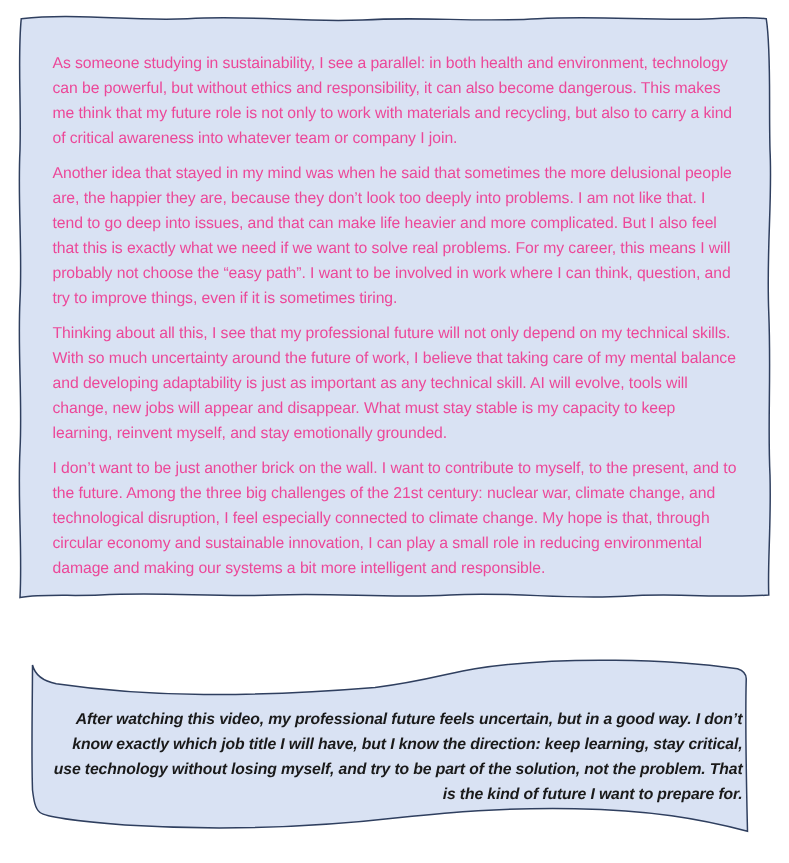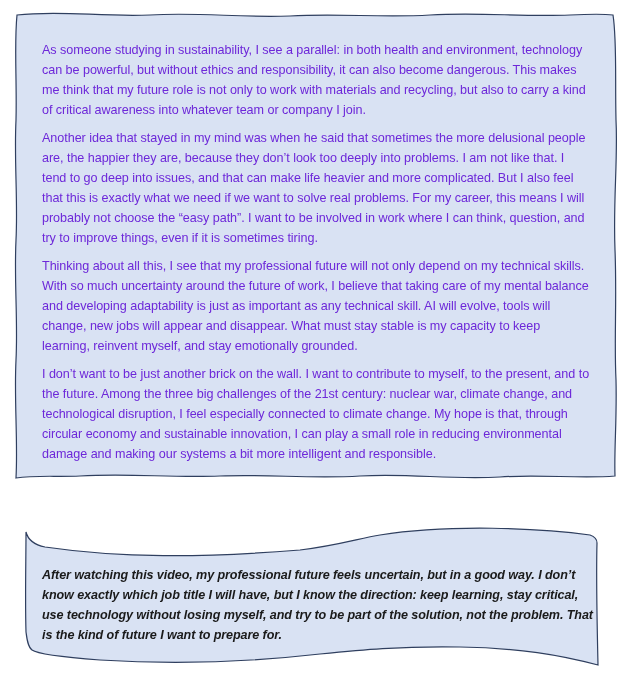--- a/index.html
+++ b/index.html
@@ -13,38 +13,39 @@
   .main-text {
     left: 42px; top: 40px; width: 548px;
     font-size: 12.6px; line-height: 20px;
   }
   .main-text p { margin: 0 0 8px 0; letter-spacing: -0.05px; }
   .banner-text {
     left: 42px; top: 565px; width: 552px;
     font-size: 12.6px; line-height: 20px;
     font-weight: bold; font-style: italic;
     letter-spacing: -0.1px;
+    text-align: right;
   }
   .banner-text p { margin: 0; }
 </style>
 </head>
 <body>
 
 <svg class="shape-svg" viewBox="0 0 631 690">
   <path id="main-shape" d="M17,15 C60,10 100,17 150,15 C200,12 240,18 290,16 C340,13 380,18 430,15 C480,12 520,17 570,15 C590,14 605,14 613,15
            C617,40 615,80 616,120 C618,160 613,200 615,250 C617,300 614,340 616,380 C617,420 614,450 615,476
            C580,479 540,474 500,477 C450,480 410,473 360,476 C310,479 270,474 220,476 C170,478 130,473 80,476 C55,477 35,475 16,478
            C18,440 14,400 16,360 C18,320 14,280 16,240 C18,200 14,160 16,120 C17,80 14,45 17,15 Z" fill="#d9e2f3" stroke="#2f3f5f" stroke-width="1.2"></path>
   <path id="banner-shape" d="M26,532 C28,540 35,545 45,547 C120,558 200,558 300,550 C340,545 360,538 380,535 C450,524 540,528 590,535 C596,537 597,540 597,543
            C596,580 597,620 598,665
            C560,655 520,648 460,647 C400,646 360,650 320,654 C250,662 180,665 100,660 C60,657 36,653 32,650 C28,647 27,640 26,632
            C25,600 26,560 26,532 Z" fill="#d9e2f3" stroke="#2f3f5f" stroke-width="1.2"></path>
 </svg>
 
-<div class="text-box main-text" style="color: #6d28d9;">
+<div class="text-box main-text" style="color: #ec4899;">
   <p>As someone studying in sustainability, I see a parallel: in both health and environment, technology can be powerful, but without ethics and responsibility, it can also become dangerous. This makes me think that my future role is not only to work with materials and recycling, but also to carry a kind of critical awareness into whatever team or company I join.</p>
   <p>Another idea that stayed in my mind was when he said that sometimes the more delusional people are, the happier they are, because they don’t look too deeply into problems. I am not like that. I tend to go deep into issues, and that can make life heavier and more complicated. But I also feel that this is exactly what we need if we want to solve real problems. For my career, this means I will probably not choose the “easy path”. I want to be involved in work where I can think, question, and try to improve things, even if it is sometimes tiring.</p>
   <p>Thinking about all this, I see that my professional future will not only depend on my technical skills. With so much uncertainty around the future of work, I believe that taking care of my mental balance and developing adaptability is just as important as any technical skill. AI will evolve, tools will change, new jobs will appear and disappear. What must stay stable is my capacity to keep learning, reinvent myself, and stay emotionally grounded.</p>
   <p>I don’t want to be just another brick on the wall. I want to contribute to myself, to the present, and to the future. Among the three big challenges of the 21st century: nuclear war, climate change, and technological disruption, I feel especially connected to climate change. My hope is that, through circular economy and sustainable innovation, I can play a small role in reducing environmental damage and making our systems a bit more intelligent and responsible.</p>
 </div>
 
 <div class="text-box banner-text" style="color: rgb(26, 26, 26);">
   <p>After watching this video, my professional future feels uncertain, but in a good way. I don’t know exactly which job title I will have, but I know the direction: keep learning, stay critical, use technology without losing myself, and try to be part of the solution, not the problem. That is the kind of future I want to prepare for.</p>
 </div>
 

